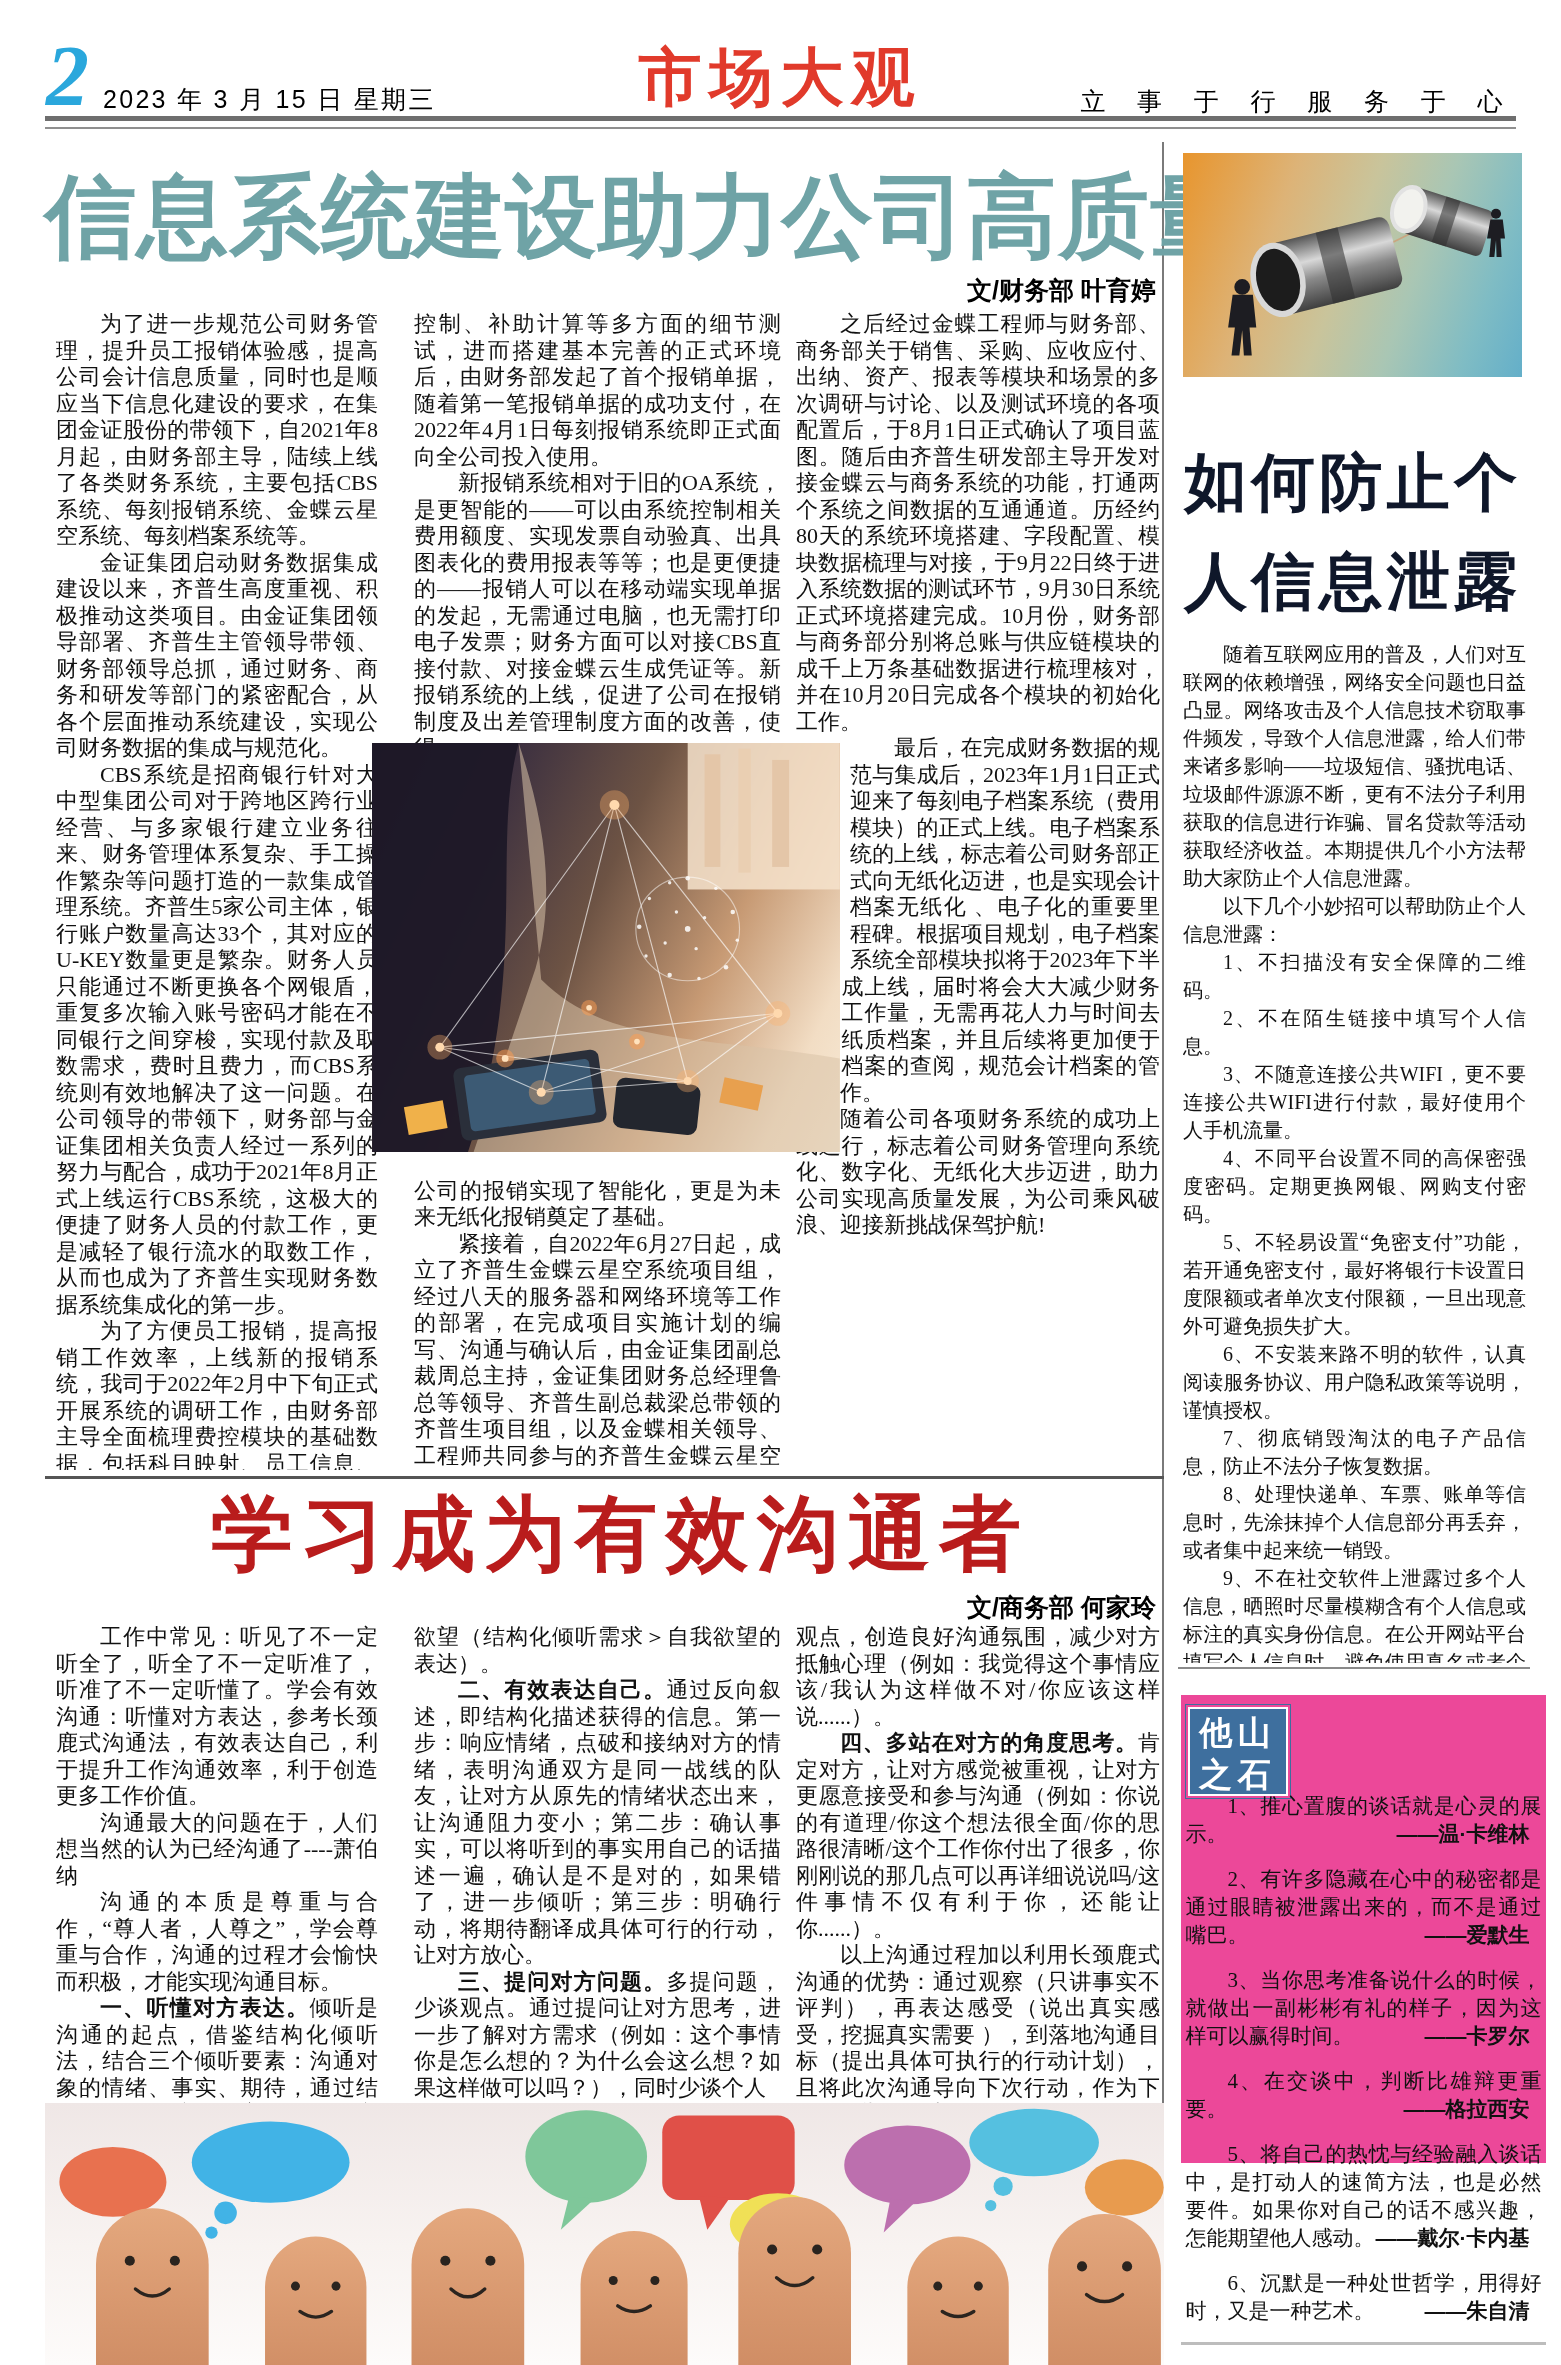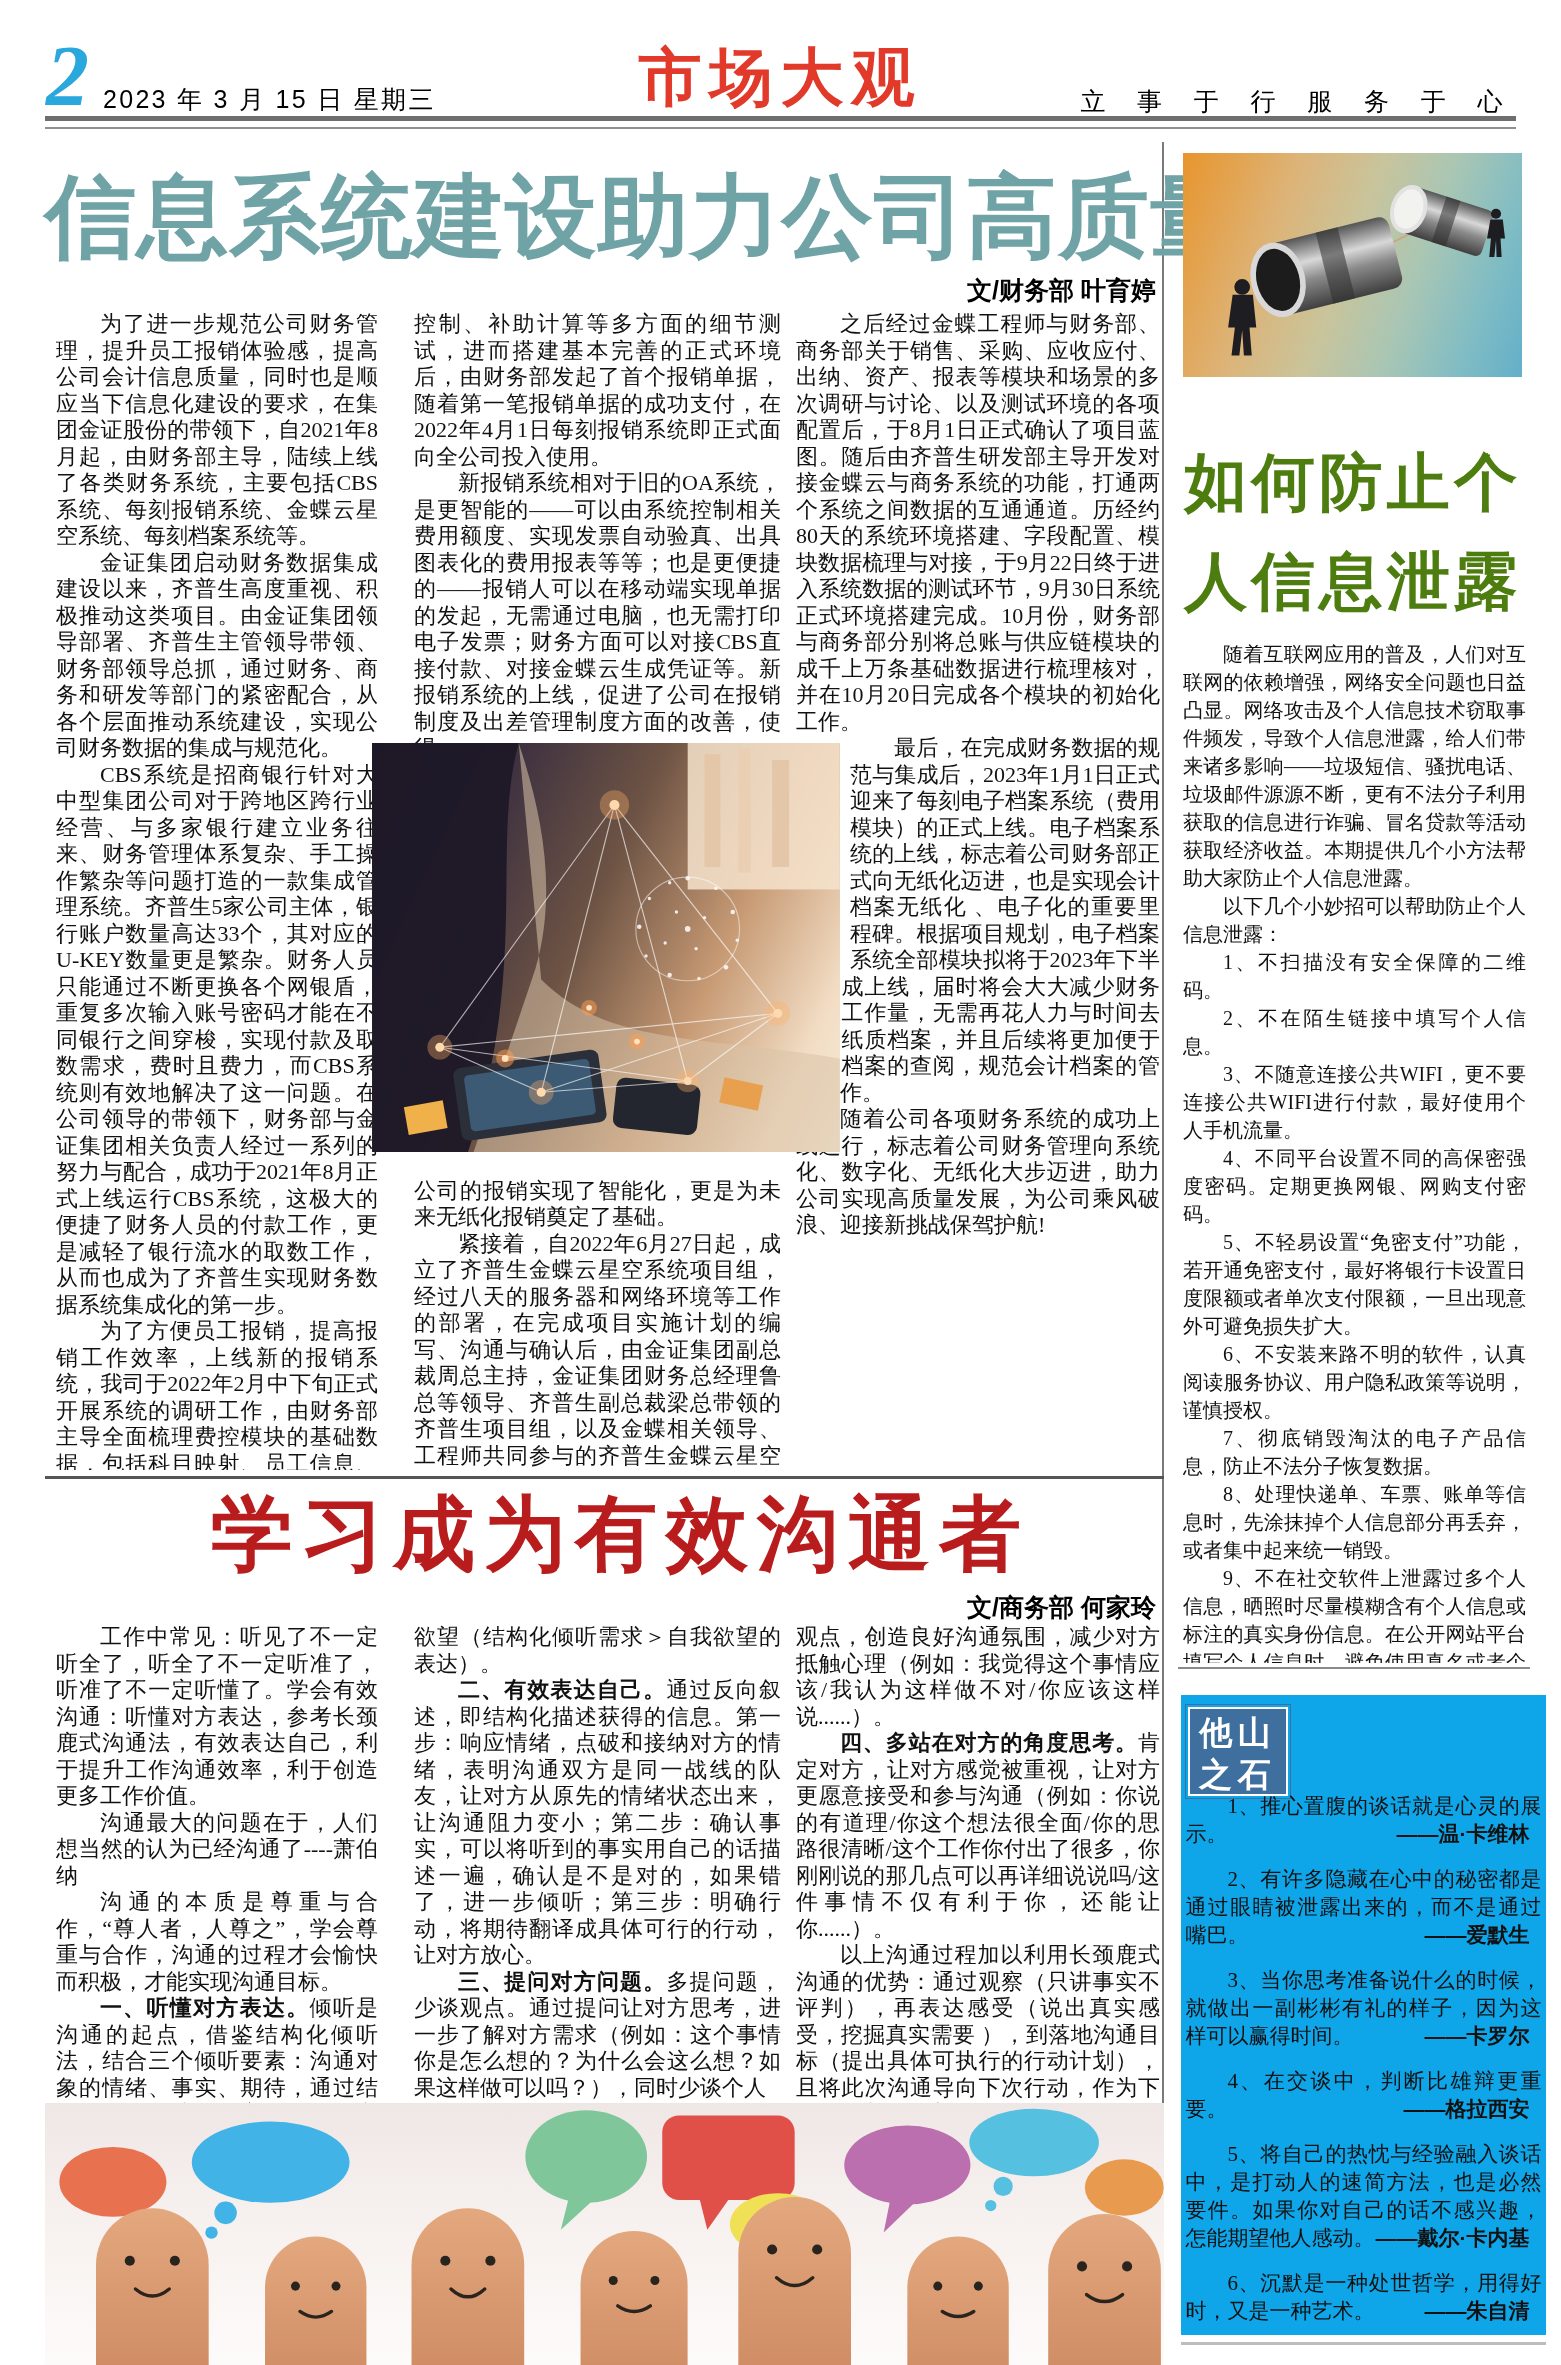--- a/index.html
+++ b/index.html
@@ -46,26 +46,26 @@
   .a2-title{position:absolute;left:61px;top:1485px;width:1119px;text-align:center;
             font-size:82px;line-height:1.2;font-weight:900;color:#b91c1c;letter-spacing:9px;
             font-family:"Liberation Sans","DejaVu Sans",sans-serif;white-space:nowrap;}
   
   .strip{position:absolute;left:45px;top:2103px;width:1119px;height:262px;
          background:linear-gradient(180deg,#efe7e6 0%,#f8f3f1 55%,#fdfbfa 100%);}
   
   .photo2{position:absolute;left:1183px;top:153px;width:339px;height:224px;overflow:hidden;
           background:linear-gradient(110deg,#e8952d 0%,#ddb377 28%,#c9c49b 48%,#a9c6b4 66%,#7fbcc4 85%,#64afc9 100%);}
   .sb-title{position:absolute;left:1177px;top:433px;width:352px;text-align:center;
-            font-size:63px;line-height:99px;font-weight:900;color:#4d7c0f;letter-spacing:4.5px;
+            font-size:63px;line-height:99px;font-weight:900;color:#0f172a;letter-spacing:4.5px;
             font-family:"Liberation Sans","DejaVu Sans",sans-serif;}
   #sbtext{left:1183px;top:640px;width:343px;height:1023px;font-size:20px;line-height:28px;}
   .sb-rule{position:absolute;left:1178px;top:1667px;width:352px;height:2.3px;background:#8a8a8a;}
   
-  .tashan{position:absolute;left:1181px;top:1695px;width:365px;height:640px;background:#0ea5e9;}
+  .tashan{position:absolute;left:1181px;top:1695px;width:365px;height:468px;background:#ec4899;}
   .tashan-badge{position:absolute;left:6.8px;top:12.4px;width:100px;height:89px;background:#3e6f9e;
                 border:2.8px solid #ffffff;outline:1.7px solid #3e6f9e;outline-offset:2.8px;
                 color:#fff;font-weight:bold;font-size:33px;line-height:42px;text-align:center;
                 letter-spacing:5.6px;font-family:"Liberation Serif",serif;padding-top:2.3px;box-sizing:border-box;}
   .quotes{position:absolute;left:4.5px;top:97px;width:356px;font-size:21px;line-height:28px;text-align:justify;}
   .quote{margin-bottom:17px;}
   .quote .qt{margin:0;text-indent:2em;}
   .quote .qa{margin:-28px 12px 0 0;text-align:right;font-weight:bold;
              font-family:"Liberation Sans","DejaVu Sans",sans-serif;}
   .tashan-rule{position:absolute;left:1181px;top:2342px;width:365px;height:2.8px;background:#bdbdbd;}

